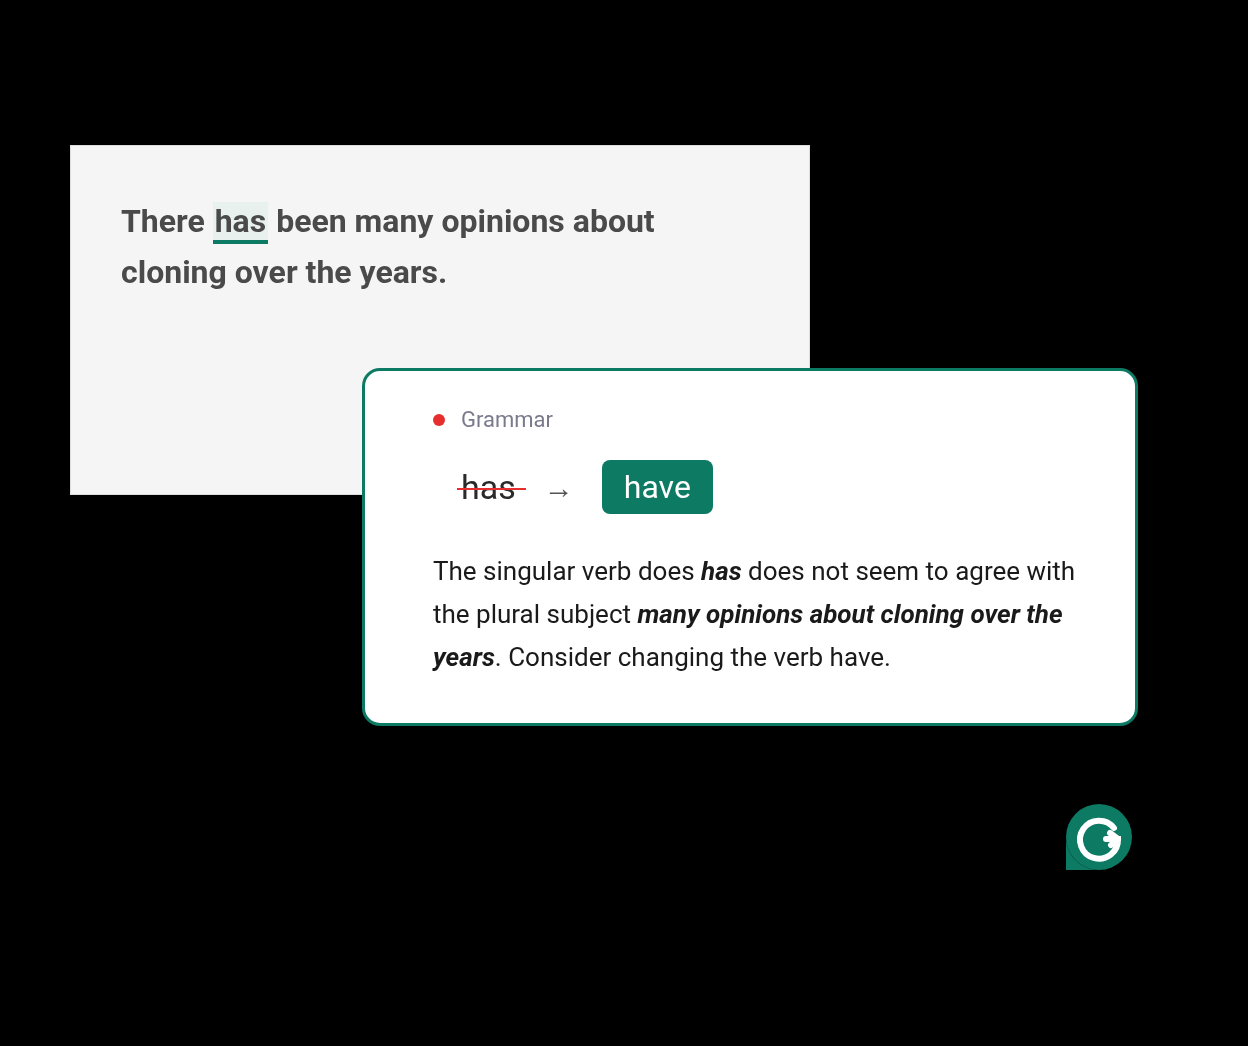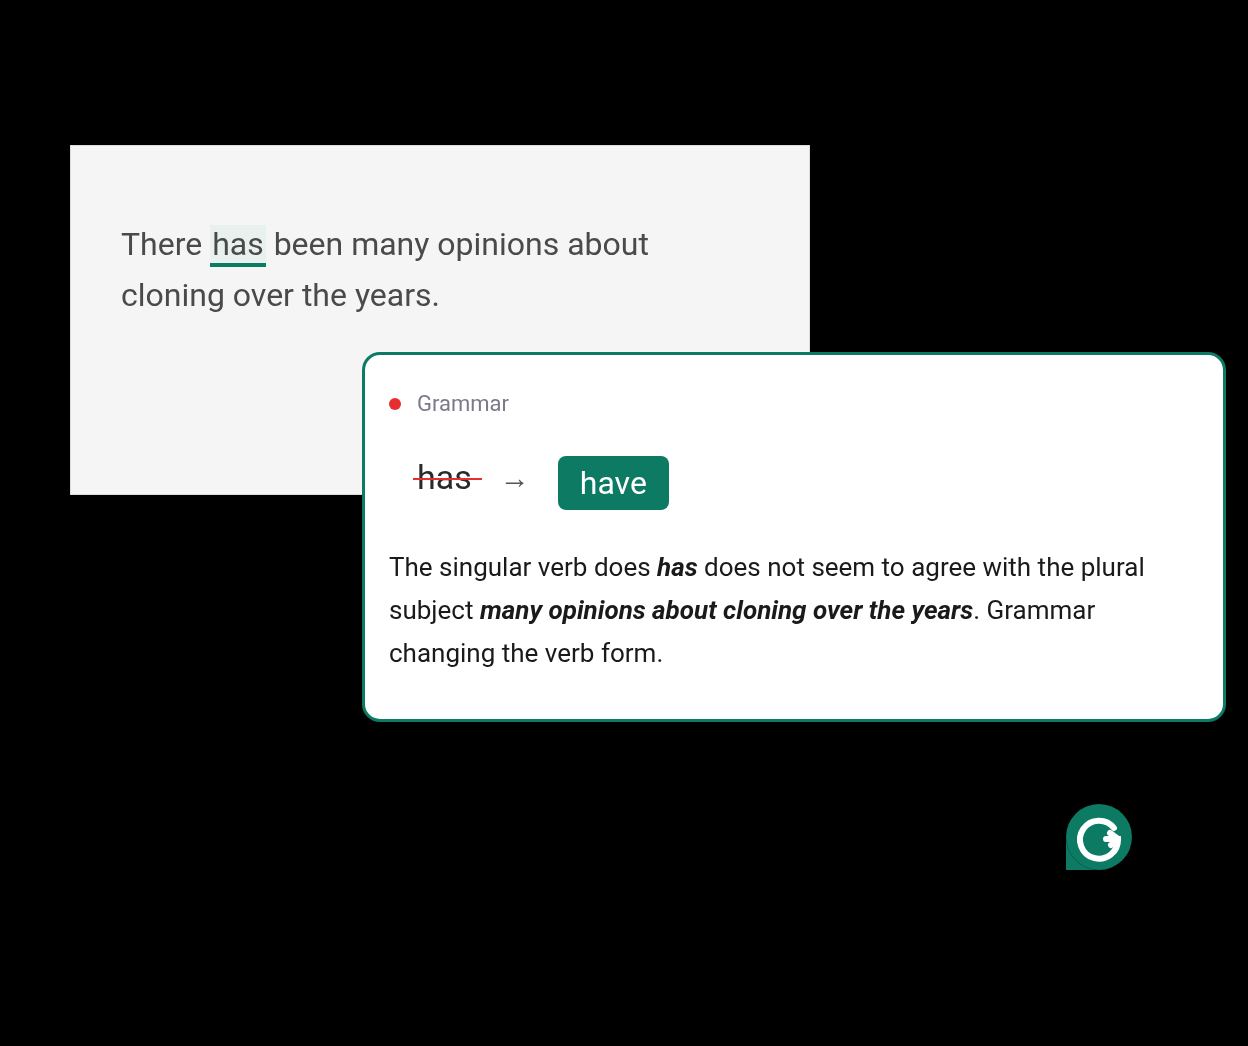--- a/index.html
+++ b/index.html
@@ -22,37 +22,36 @@
       height: 350px;
       background: #f5f5f5;
       border: 1px solid #ddd;
       padding: 50px 50px;
       box-shadow: 6px 6px 0 rgba(0,0,0,0.15);
     }
     .editor-text {
       font-size: 32px;
       line-height: 1.6;
       color: #4a4a4a;
-      font-weight: 400;
-      margin-top: 23px;
+      font-weight: 700;
     }
     .highlighted-word {
       background: #e8f1ee;
       border-bottom: 4px solid #0d7a63;
       padding: 0 2px;
     }
     .suggestion-card {
       position: absolute;
-      top: 352px;
+      top: 368px;
       left: 362px;
-      width: 864px;
+      width: 776px;
       background: #fff;
       border: 3px solid #0d7a63;
       border-radius: 18px;
-      padding: 36px 44px 44px 24px;
+      padding: 36px 44px 44px 68px;
       box-shadow: 6px 6px 0 rgba(0,0,0,0.15);
     }
     .suggestion-header {
       display: flex;
       align-items: center;
       gap: 16px;
       margin-bottom: 28px;
     }
     .red-dot {
       width: 12px;
@@ -91,21 +90,20 @@
       font-size: 30px;
       color: #555;
     }
     .replacement-chip {
       background: #0d7a63;
       color: #fff;
       font-size: 32px;
       padding: 8px 22px;
       border-radius: 8px;
       font-weight: 400;
-      margin-top: 12px;
     }
     .explanation {
       font-size: 26px;
       line-height: 1.65;
       color: #1a1a1a;
     }
     .explanation .bi {
       font-weight: 700;
       font-style: italic;
     }
@@ -134,21 +132,21 @@
   <div class="suggestion-header">
     <div class="red-dot"></div>
     <div class="category-label">Grammar</div>
   </div>
   <div class="correction-row">
     <span class="strikethrough-word">has</span>
     <span class="arrow">→</span>
     <span class="replacement-chip">have</span>
   </div>
   <div class="explanation">
-    <span>The singular verb does </span><span class="bi">has</span><span> does not seem to agree with the plural subject </span><span class="bi">many opinions about cloning over the years</span><span>. Grammar changing the verb form.</span>
+    <span>The singular verb does </span><span class="bi">has</span><span> does not seem to agree with the plural subject </span><span class="bi">many opinions about cloning over the years</span><span>. Consider changing the verb have.</span>
   </div>
 </div>
 
 <div class="brand-badge">
   <svg viewBox="0 0 70 70">
     <path d="M 35 2 A 33 33 0 1 1 2 35 L 2 68 L 35 68 A 33 33 0 0 0 35 2 Z" fill="#0d7a63"></path>
     <circle cx="35" cy="35" r="33" fill="#0d7a63"></circle>
     <path d="M 50 26 A 19 19 0 1 0 54 37 L 42 37" stroke="#fff" stroke-width="6" fill="none" stroke-linecap="round"></path>
     <path d="M 46 31 L 54 37 L 47 43" stroke="#fff" stroke-width="6" fill="none" stroke-linecap="round" stroke-linejoin="round"></path>
     <path d="M 2 68 L 2 42 A 33 33 0 0 0 28 68 Z" fill="#0d7a63"></path>

